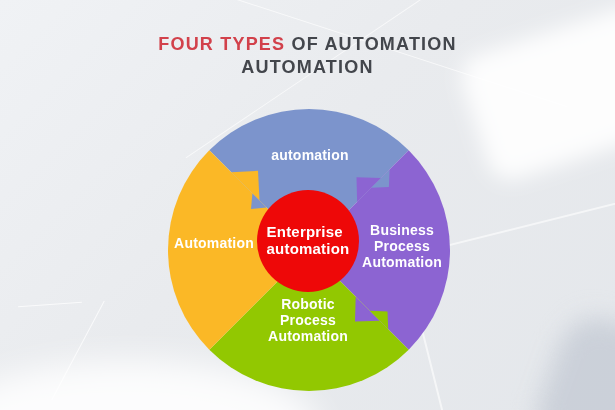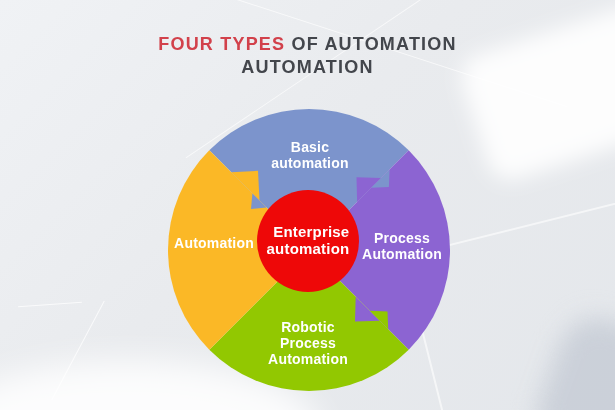--- a/index.html
+++ b/index.html
@@ -40,21 +40,21 @@
     color:#43464c;
   }
   .title .hl{color:#d2414b;margin-top:46px;}
   
   .seg-label{
     position:absolute;transform:translate(-50%,-50%);text-align:center;
     color:#ffffff;font-size:14px;font-weight:700;line-height:16px;letter-spacing:.2px;
     white-space:nowrap;
   }
   .center-label{
-    position:absolute;transform:translate(-50%,-50%);text-align:right;
+    position:absolute;transform:translate(-50%,-50%);text-align:left;
     color:#ffffff;font-size:15px;font-weight:700;line-height:17px;letter-spacing:.2px;
     white-space:nowrap;
   }
   svg{position:absolute;left:0;top:0;}
 </style>
 </head>
 <body>
 
 <div class="stage">
 
@@ -88,30 +88,30 @@
     <polygon points="357.1,201.9 381.1,177.9 356.5,177.2" fill="#8c64d2"></polygon>
     <polygon points="371.2,187.8 389.6,169.4 388.9,187.1" fill="#7c94cc"></polygon>
 
     <polygon points="355.7,296.7 379.7,320.7 355.0,321.4" fill="#8c64d2"></polygon>
     <polygon points="369.8,310.8 388.2,329.2 387.5,311.5" fill="#92c801"></polygon>
 
     <circle cx="308" cy="241" r="51" fill="#ee0808"></circle>
   </svg>
 
   <div class="seg-label" style="left:310px;top:155px">
-    <div>Basic</div>
     <div>automation</div>
   </div>
 
   <div class="seg-label" style="left:402px;top:246px">
+    <div>Business</div>
     <div>Process</div>
     <div>Automation</div>
   </div>
 
-  <div class="seg-label" style="left:308px;top:343px">
+  <div class="seg-label" style="left:308px;top:320px">
     <div>Robotic</div>
     <div>Process</div>
     <div>Automation</div>
   </div>
 
   <div class="seg-label" style="left:214px;top:243px">
     <div>Automation</div>
   </div>
 
   <div class="center-label" style="left:308px;top:240px">

